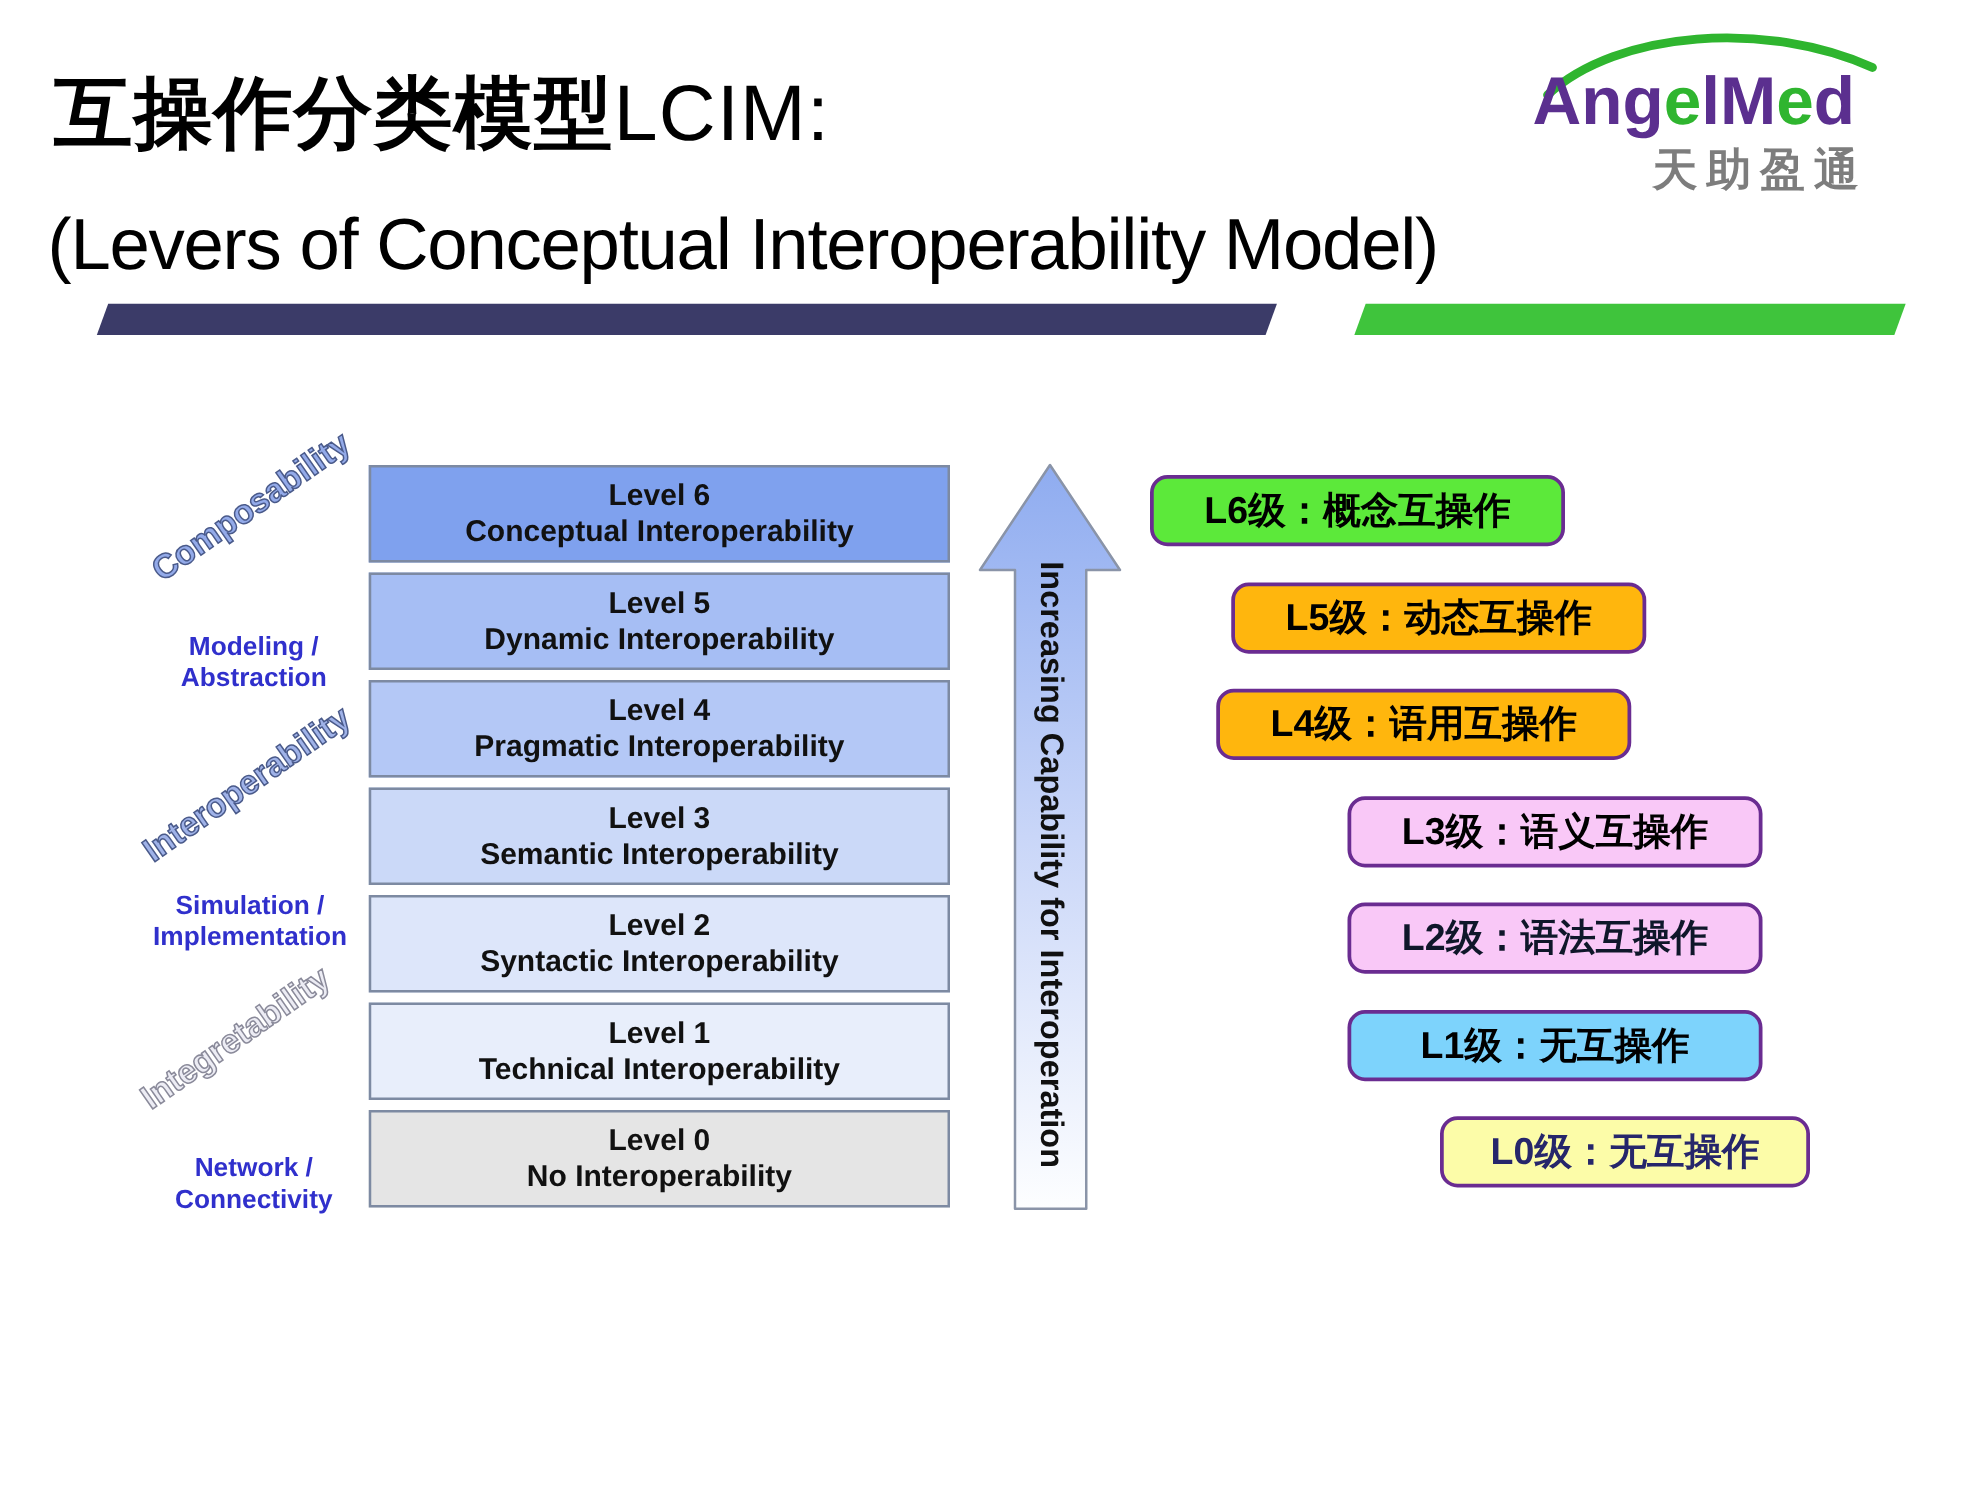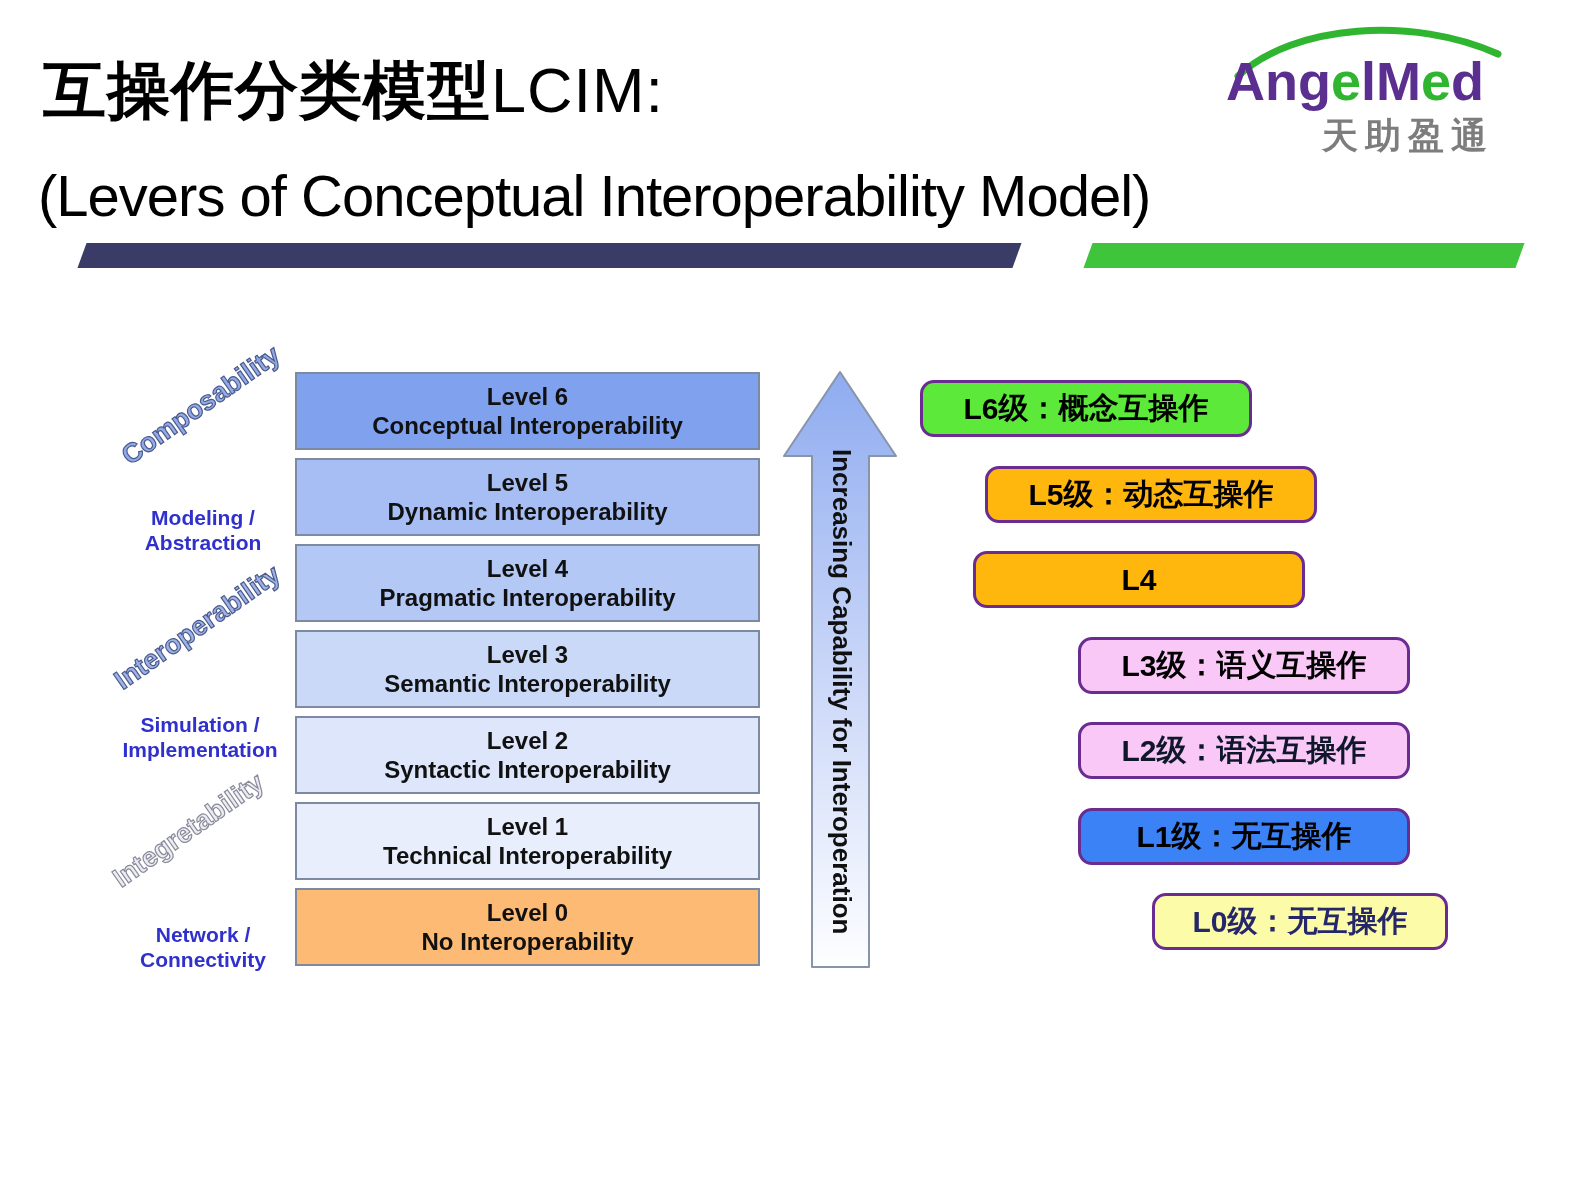--- a/index.html
+++ b/index.html
@@ -103,21 +103,21 @@
     <div class="l2">Semantic Interoperability</div>
   </div>
   <div class="level-box" style="top: 716px; background: rgb(221, 230, 250);">
     <div class="l1">Level 2</div>
     <div class="l2">Syntactic Interoperability</div>
   </div>
   <div class="level-box" style="top: 802px; background: rgb(232, 238, 251);">
     <div class="l1">Level 1</div>
     <div class="l2">Technical Interoperability</div>
   </div>
-  <div class="level-box" style="top: 888px; background: #fdba74;">
+  <div class="level-box" style="top: 888px; background: #e5e5e5;">
     <div class="l1">Level 0</div>
     <div class="l2">No Interoperability</div>
   </div>
 
   <svg class="arrow-svg" width="116" height="600" viewBox="0 0 116 600">
     <defs>
       <linearGradient id="arrowGrad" x1="0" y1="0" x2="0" y2="1">
         <stop offset="0" stop-color="#8FACF0"></stop>
         <stop offset="0.5" stop-color="#C9D6F8"></stop>
         <stop offset="1" stop-color="#FDFEFF"></stop>
@@ -146,30 +146,31 @@
   <div class="tag tag0" style="background: rgb(92, 233, 58); color: rgb(0, 0, 0);">
       <span class="lv">L6</span>
       <span>级：概念互操作</span>
     </div>
   <div class="tag tag1" style="background: rgb(255, 182, 13); color: rgb(0, 0, 0);">
       <span class="lv">L5</span>
       <span>级：动态互操作</span>
     </div>
   <div class="tag tag2" style="background: rgb(255, 182, 13); color: rgb(0, 0, 0);">
       <span class="lv">L4</span>
+      <span>级：语用互操作</span>
     </div>
   <div class="tag tag3" style="background: rgb(249, 200, 247); color: rgb(0, 0, 0);">
       <span class="lv">L3</span>
       <span>级：语义互操作</span>
     </div>
   <div class="tag tag4" style="background: rgb(249, 200, 247); color: #0f172a;">
       <span class="lv">L2</span>
       <span>级：语法互操作</span>
     </div>
-  <div class="tag tag5" style="background: #3b82f6; color: rgb(0, 0, 0);">
+  <div class="tag tag5" style="background: #7dd3fc; color: rgb(0, 0, 0);">
       <span class="lv">L1</span>
       <span>级：无互操作</span>
     </div>
   <div class="tag tag6" style="background: rgb(252, 252, 168); color: rgb(38, 38, 107);">
       <span class="lv">L0</span>
       <span>级：无互操作</span>
     </div>
 
 </div>
 

